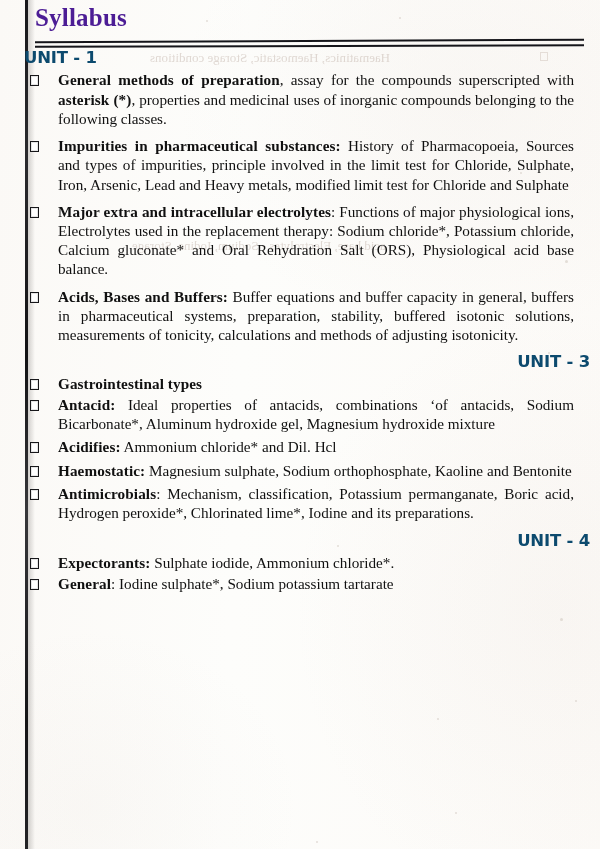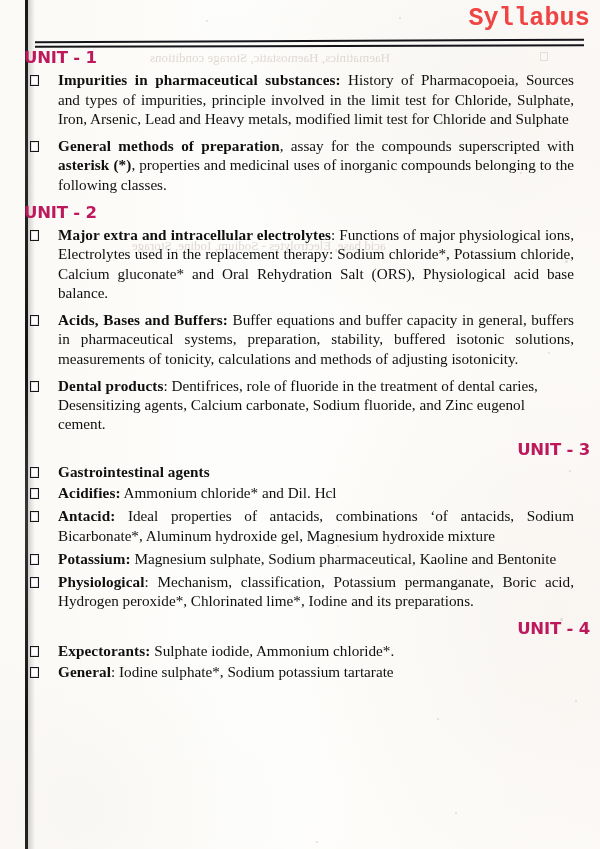--- a/index.html
+++ b/index.html
@@ -62,26 +62,26 @@
     left: 35px;
     right: 10px;
     top: 2px;
     height: 46px;
   }
   .doc-title {
     position: absolute;
     left: 0;
     right: 0;
     top: 2px;
-    text-align: right;
-    font-family: Liberation Mono, monospace;
+    text-align: left;
+    font-family: Liberation Serif, serif;
     font-size: 25px;
     font-weight: 700;
     letter-spacing: .2px;
-    color: #ef4444;
+    color: #4c1d95;
   }
   .rule-group {
     position: absolute;
     left: 0px;
     right: 6px;
     top: 38px;
     height: 7px;
   }
   .rule-group .r {
     position: absolute;
@@ -100,21 +100,21 @@
     top: 48px;
     width: 562px;
   }
 
   
   .unit-head {
     font-family: "DejaVu Sans", "Liberation Sans", sans-serif;
     font-weight: 700;
     font-size: 16.5px;
     letter-spacing: -0.2px;
-    color: #be185d;
+    color: #0c4a6e;
     margin: 0 0 2px -4px;
     line-height: 1.18;
     white-space: nowrap;
   }
   .unit-1 { margin-top: 0px;  margin-bottom: 3px; }
   .unit-2 { margin-top: 9px;  margin-bottom: 3px; }
   .unit-3 { margin-top: 7px;  margin-bottom: 2px; text-align: right; }
   .unit-4 { margin-top: 9px;  margin-bottom: 2px; text-align: right; }
 
   
@@ -210,70 +210,65 @@
       <div class="r r2"></div>
     </div>
   </div>
 
   <div class="content">
 
     <div class="unit-head unit-1">UNIT - 1</div>
 
     <div class="item">
       <span class="bullet"></span>
+      <p class="para"><b class="spaced">General methods of preparation</b><span>, assay for the compounds superscripted with </span><b>asterisk (*)</b><span>, properties and medicinal uses of inorganic compounds belonging to the following classes.</span></p>
+    </div>
+
+    <div class="item">
+      <span class="bullet"></span>
       <p class="para"><b class="spaced">Impurities in pharmaceutical substances:</b><span> History of Pharmacopoeia, Sources and types of impurities, principle involved in the limit test for Chloride, Sulphate, Iron, Arsenic, Lead and Heavy metals, modified limit test for Chloride and Sulphate</span></p>
     </div>
 
-    <div class="item">
-      <span class="bullet"></span>
-      <p class="para"><b class="spaced">General methods of preparation</b><span>, assay for the compounds superscripted with </span><b>asterisk (*)</b><span>, properties and medicinal uses of inorganic compounds belonging to the following classes.</span></p>
-    </div>
-
-    <div class="unit-head unit-2">UNIT - 2</div>
 
     <div class="item">
       <span class="bullet"></span>
       <p class="para"><b>Major extra and intracellular electrolytes</b><span>: Functions of major physiological ions, Electrolytes used in the replacement therapy: Sodium chloride*, Potassium chloride, Calcium gluconate* and Oral Rehydration Salt (ORS), Physiological acid base balance.</span></p>
     </div>
 
     <div class="item">
       <span class="bullet"></span>
       <p class="para"><b>Acids, Bases and Buffers:</b><span> Buffer equations and buffer capacity in general, buffers in pharmaceutical systems, preparation, stability, buffered isotonic solutions, measurements of tonicity, calculations and methods of adjusting isotonicity.</span></p>
     </div>
 
-    <div class="item tight2">
-      <span class="bullet"></span>
-      <p class="para nojust"><b>Dental products</b><span>: Dentifrices, role of fluoride in the treatment of dental caries, Desensitizing agents, Calcium carbonate, Sodium fluoride, and Zinc  eugenol cement.</span></p>
-    </div>
 
     <div class="unit-head unit-3">UNIT - 3</div>
 
     <div class="item tight">
       <span class="bullet"></span>
-      <p class="para nojust headonly"><b>Gastrointestinal agents</b><span></span></p>
+      <p class="para nojust headonly"><b>Gastrointestinal types</b><span></span></p>
+    </div>
+
+    <div class="item tight2">
+      <span class="bullet"></span>
+      <p class="para"><b>Antacid:</b><span> Ideal properties of antacids, combinations ‘of antacids, Sodium Bicarbonate*, Aluminum hydroxide gel, Magnesium hydroxide mixture</span></p>
     </div>
 
     <div class="item tight2">
       <span class="bullet"></span>
       <p class="para nojust"><b>Acidifies:</b><span> Ammonium chloride* and Dil. Hcl</span></p>
     </div>
 
     <div class="item tight2">
       <span class="bullet"></span>
-      <p class="para"><b>Antacid:</b><span> Ideal properties of antacids, combinations ‘of antacids, Sodium Bicarbonate*, Aluminum hydroxide gel, Magnesium hydroxide mixture</span></p>
-    </div>
-
-    <div class="item tight2">
-      <span class="bullet"></span>
-      <p class="para"><b>Potassium:</b><span> Magnesium sulphate, Sodium pharmaceutical, Kaoline and Bentonite</span></p>
-    </div>
-
-    <div class="item tight2">
-      <span class="bullet"></span>
-      <p class="para"><b>Physiological</b><span>: Mechanism, classification, Potassium permanganate, Boric acid, Hydrogen peroxide*, Chlorinated lime*, Iodine and its preparations.</span></p>
+      <p class="para"><b>Haemostatic:</b><span> Magnesium sulphate, Sodium orthophosphate, Kaoline and Bentonite</span></p>
+    </div>
+
+    <div class="item tight2">
+      <span class="bullet"></span>
+      <p class="para"><b>Antimicrobials</b><span>: Mechanism, classification, Potassium permanganate, Boric acid, Hydrogen peroxide*, Chlorinated lime*, Iodine and its preparations.</span></p>
     </div>
 
     <div class="unit-head unit-4">UNIT - 4</div>
 
 
     <div class="item tight">
       <span class="bullet"></span>
       <p class="para nojust"><b>Expectorants:</b><span> Sulphate iodide, Ammonium chloride*.</span></p>
     </div>
 

